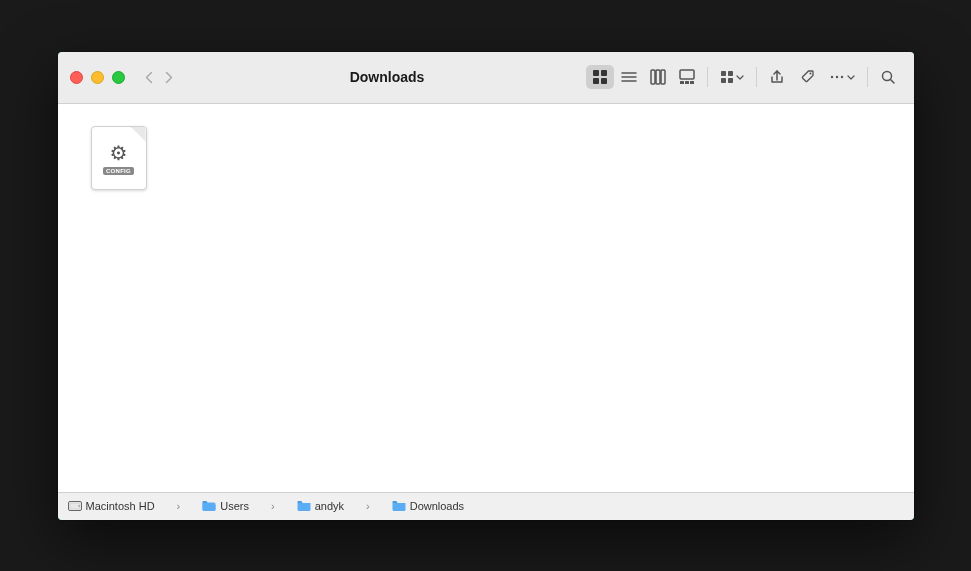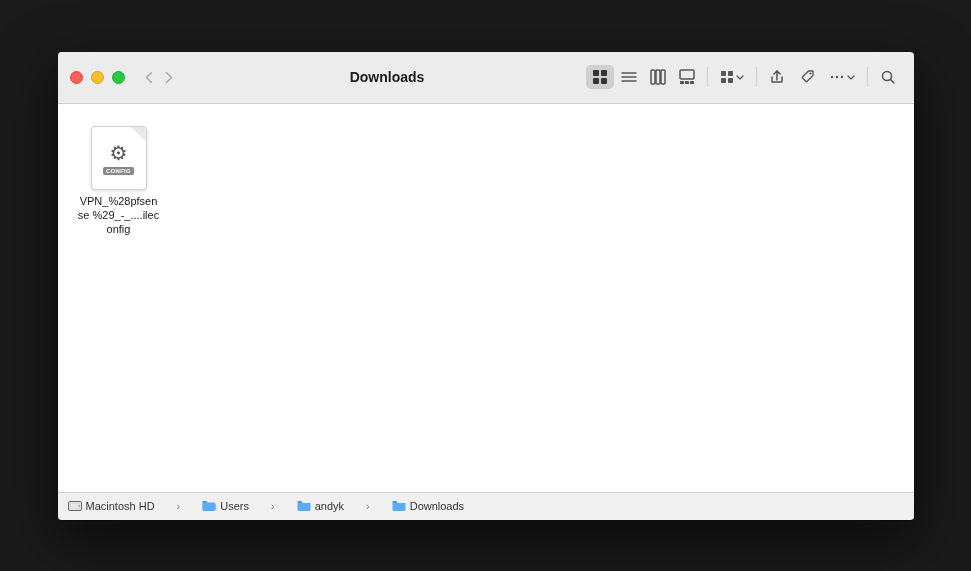--- a/index.html
+++ b/index.html
@@ -314,22 +314,20 @@
 
   <div class="content-area">
     <div class="file-grid">
       <div class="file-item">
         <div class="file-icon-wrapper">
           <div class="config-icon">
             <span class="config-gear">⚙</span>
             <span class="config-label-icon">CONFIG</span>
           </div>
         </div>
-        <span class="file-name">VPN_%28pfsense
-%29_-_....ileconfig</span>
       </div>
     </div>
   </div>
 
   <div class="statusbar">
 
     <div class="breadcrumb-item">
       <span style="display:inline-flex;align-items:center;">
         <svg width="14" height="12" viewBox="0 0 14 12">
           <rect x="0.5" y="1.5" width="13" height="9" rx="1.5" fill="none" stroke="#666" stroke-width="1"></rect>

